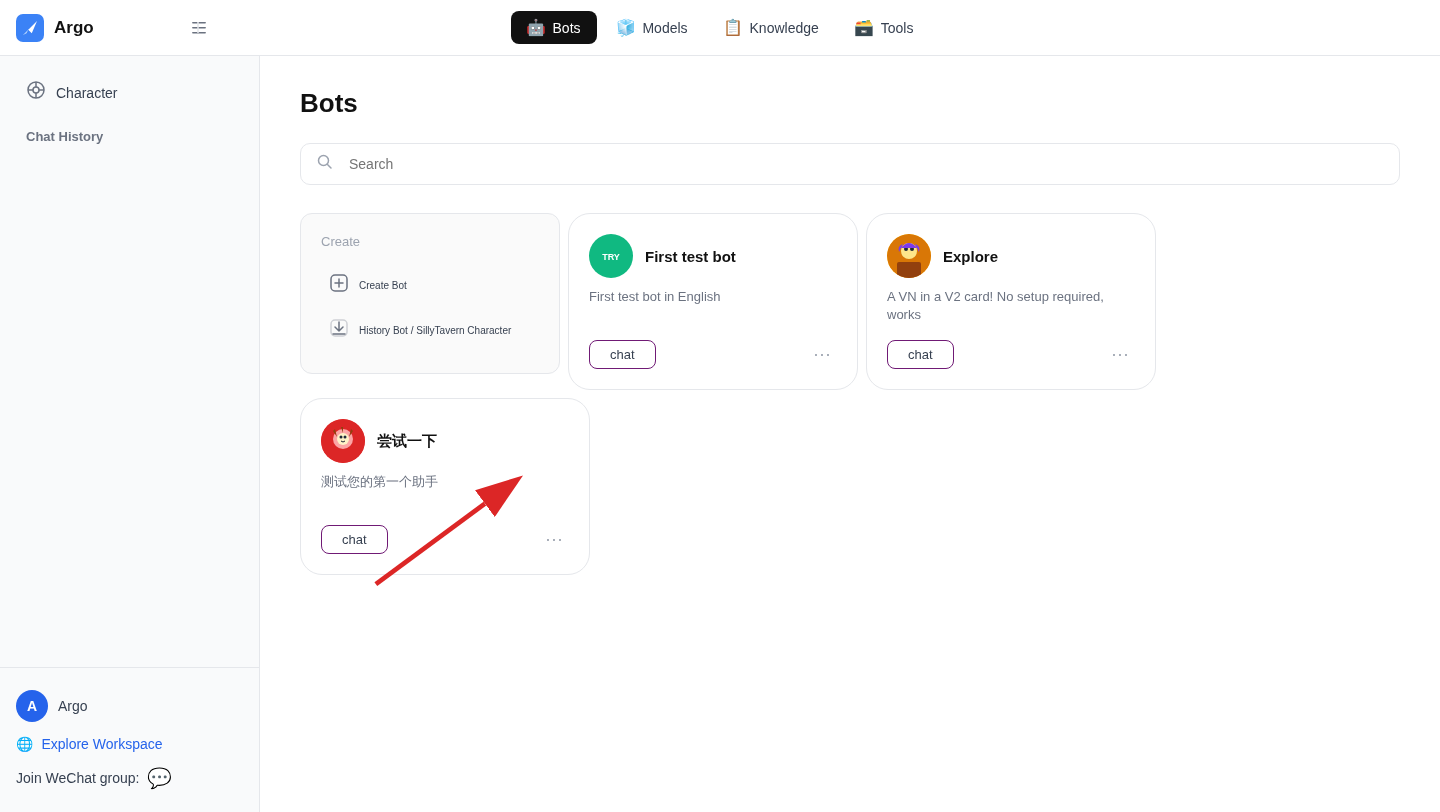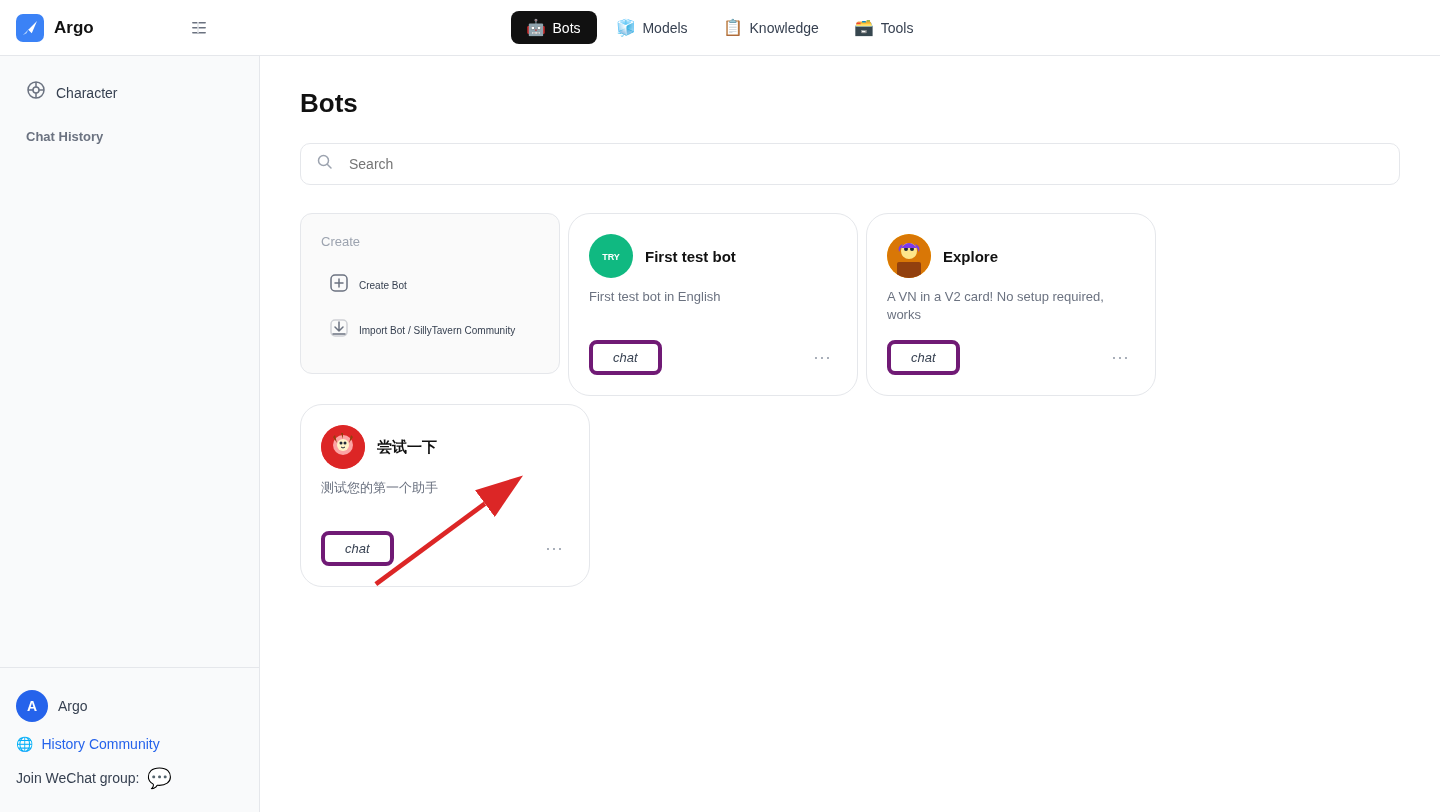--- a/index.html
+++ b/index.html
@@ -259,29 +259,28 @@
       margin-bottom: 16px;
       line-height: 1.4;
       min-height: 36px;
     }
     .bot-actions {
       display: flex;
       align-items: center;
       justify-content: space-between;
     }
     .chat-btn {
-      border: 4px solid #701a75;
+      border: 1px solid #701a75;
       background: #fff;
       border-radius: 8px;
       padding: 6px 20px;
       font-size: 13px;
       color: #374151;
       cursor: pointer;
       font-weight: 500;
-      font-style: italic;
     }
     .more-btn {
       background: none;
       border: none;
       cursor: pointer;
       color: #9ca3af;
       font-size: 18px;
       padding: 4px 6px;
       border-radius: 4px;
     }
@@ -397,21 +396,21 @@
       <div class="sidebar-section-title">Chat History</div>
     </div>
 
     <div class="sidebar-bottom">
       <div class="user-row">
         <div class="user-avatar">A</div>
         <span class="user-name">Argo</span>
       </div>
       <a class="explore-community">
         <span>🌐</span>
-        <span>History Community</span>
+        <span>Explore Workspace</span>
       </a>
       <div class="wechat-row">
         <span>Join WeChat group:</span>
         <span class="wechat-icon">💬</span>
       </div>
     </div>
   </div>
 
   <div class="content">
     <h1 class="page-title">Bots</h1>
@@ -440,21 +439,21 @@
           </span>
           <span>Create Bot</span>
         </div>
         <div class="create-option">
           <span class="create-option-icon">
             <svg width="20" height="20" viewBox="0 0 20 20" fill="none">
               <path d="M4 16h12M10 4v9M6 9l4 4 4-4" stroke="#6b7280" stroke-width="1.5" stroke-linecap="round" stroke-linejoin="round"></path>
               <rect x="2" y="2" width="16" height="16" rx="4" stroke="#6b7280" stroke-width="1.5" fill="none" opacity="0.3"></rect>
             </svg>
           </span>
-          <span>Import Bot / SillyTavern Community</span>
+          <span>History Bot / SillyTavern Character</span>
         </div>
       </div>
 
       <div class="bot-card">
         <div class="bot-card-header">
           <div class="bot-avatar-try">
             <svg width="24" height="24" viewBox="0 0 24 24" fill="none">
               <text x="12" y="16" text-anchor="middle" font-size="9" font-weight="bold" fill="white">TRY</text>
             </svg>
           </div>

